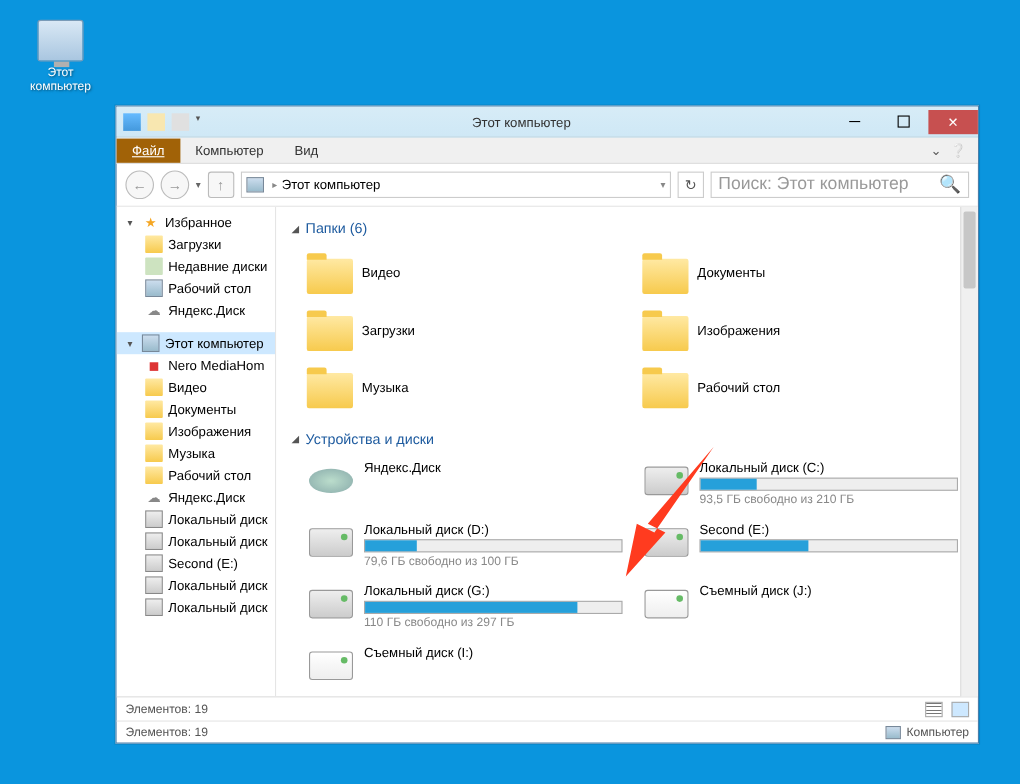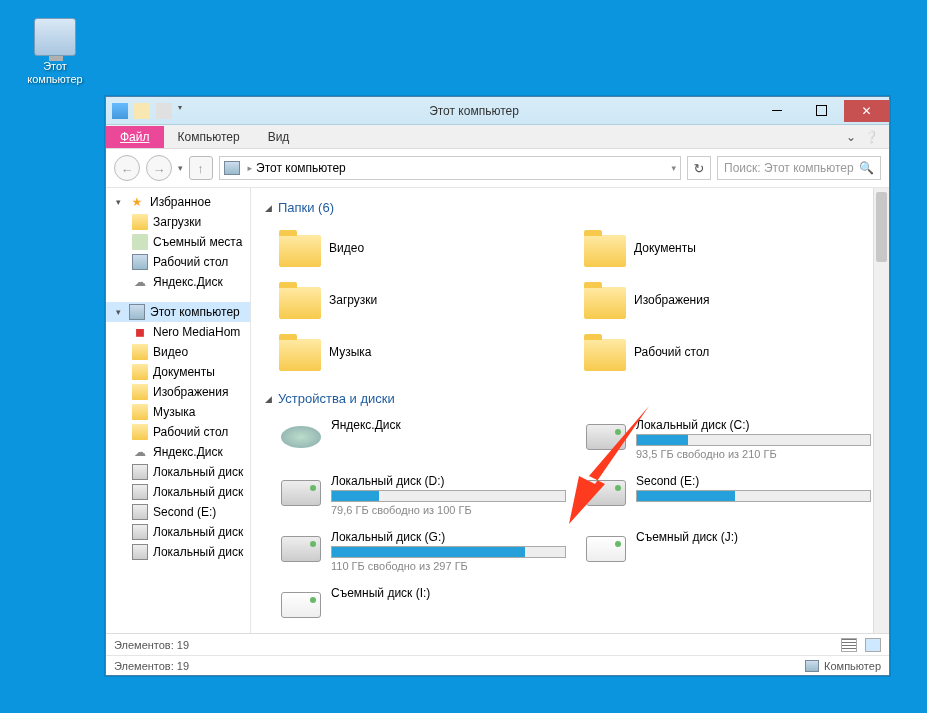--- a/index.html
+++ b/index.html
@@ -19,34 +19,34 @@
 .titlebar .title { flex:1; text-align:center; font-size:12px; color:#333; }
 .win-controls { display:flex; }
 .win-controls div { width:45px; height:22px; display:flex; align-items:center; justify-content:center; font-size:10px; cursor:pointer; }
 .win-min::before{content:"";display:block;width:10px;height:1px;background:#000;}
 .win-max::before{content:"";display:block;width:9px;height:9px;border:1px solid #000;}
 .win-close{background:#c75050;color:#fff;}
 .win-close::before{content:"✕";font-size:12px;}
 
 .ribbon-tabs { display:flex; align-items:center; background:#f0f0f0; height:24px; border-bottom:1px solid #ddd; font-size:12px; }
 .ribbon-tabs .tab { padding:4px 14px; cursor:pointer; color:#333; }
-.ribbon-tabs .tab.file { background:#ec4899; color:#fff;text-decoration:underline; }
+.ribbon-tabs .tab.file { background:#a16207; color:#fff;text-decoration:underline; }
 .ribbon-tabs .spacer { flex:1; }
 .ribbon-tabs .help { color:#0a72c4; padding-right:10px; cursor:pointer;}
 .ribbon-tabs .chev { color:#555; padding-right:8px; cursor:pointer;}
 
 .addrbar { display:flex; align-items:center; padding:6px 8px; gap:6px; border-bottom:1px solid #e5e5e5; }
 .navbtn { width:26px;height:26px;border:1px solid #bbb;border-radius:50%;display:flex;align-items:center;justify-content:center;color:#999;font-size:13px;cursor:pointer;background:#f7f7f7;}
 .navbtn.up{border-radius:3px;width:24px;height:24px;}
 .dropdown-caret{font-size:9px;color:#666;cursor:pointer;}
 .crumb { flex:1; border:1px solid #ccc; height:24px; display:flex; align-items:center; padding:0 4px; font-size:12px; }
 .crumb .mini-pc{width:16px;height:14px;background:linear-gradient(#cde,#9bc);border:1px solid #789;margin-right:4px;}
 .crumb .sep{color:#888;margin:0 4px;font-size:9px;}
 .refresh{width:24px;height:24px;border:1px solid #ccc;display:flex;align-items:center;justify-content:center;cursor:pointer;font-size:13px;color:#555;}
-.searchbox{width:164px;border:1px solid #ccc;height:24px;display:flex;align-items:center;padding:0 6px;font-size:12px;color:#999;justify-content:space-between;}
+.searchbox{width:235px;border:1px solid #ccc;height:24px;display:flex;align-items:center;padding:0 6px;font-size:16px;color:#999;justify-content:space-between;}
 
 .body { flex:1; display:flex; overflow:hidden; }
 .nav { width:145px; border-right:1px solid #e5e5e5; background:#fff; font-size:12px; overflow-y:auto; padding:4px 0; }
 .nav-item { display:flex; align-items:center; padding:2px 4px 2px 10px; gap:5px; cursor:pointer; white-space:nowrap; overflow:hidden; }
 .nav-item.indent { padding-left:26px; }
 .nav-item.sel { background:#cde8ff; }
 .nav .sep-row { height:10px; }
 .nav .tri { width:8px;font-size:9px;color:#555;}
 .nav .ico { width:16px;height:16px;display:inline-flex;align-items:center;justify-content:center; }
 
@@ -152,21 +152,21 @@
           <span class="tri">▾</span>
           <span class="ico star">★</span>
           <span>Избранное</span>
         </div>
       <div class="nav-item indent">
           <span class="ico fold-sm"></span>
           <span>Загрузки</span>
         </div>
       <div class="nav-item indent">
           <span class="ico fold-sm" style="background:#cde3c0;"></span>
-          <span>Съемный места</span>
+          <span>Недавние диски</span>
         </div>
       <div class="nav-item indent">
           <span class="ico pc-sm"></span>
           <span>Рабочий стол</span>
         </div>
       <div class="nav-item indent">
           <span class="ico" style="color:#888;">☁</span>
           <span>Яндекс.Диск</span>
         </div>
       <div class="sep-row"></div>

